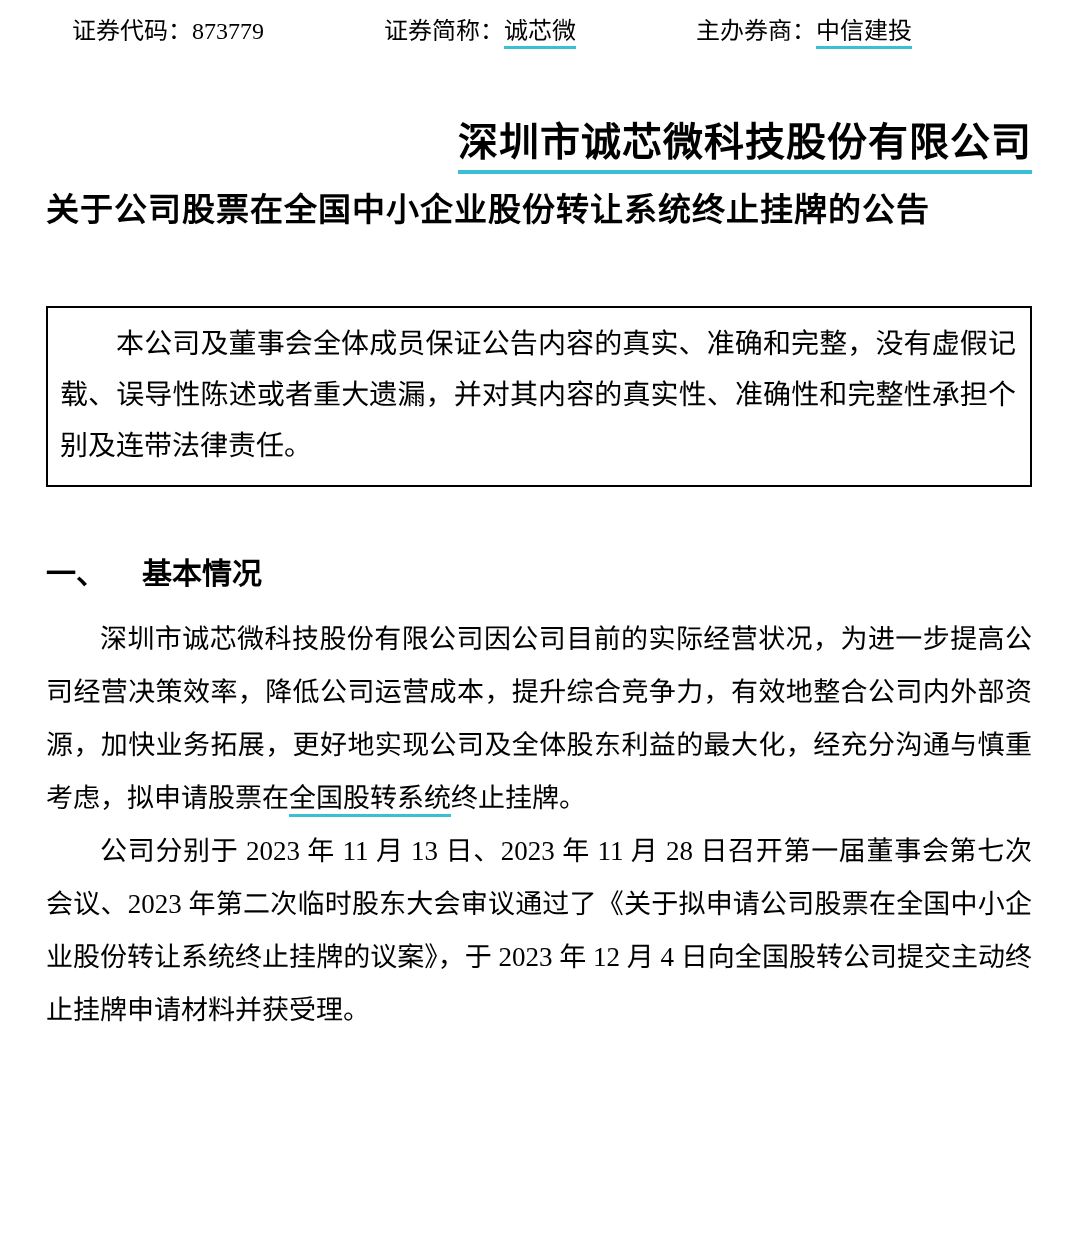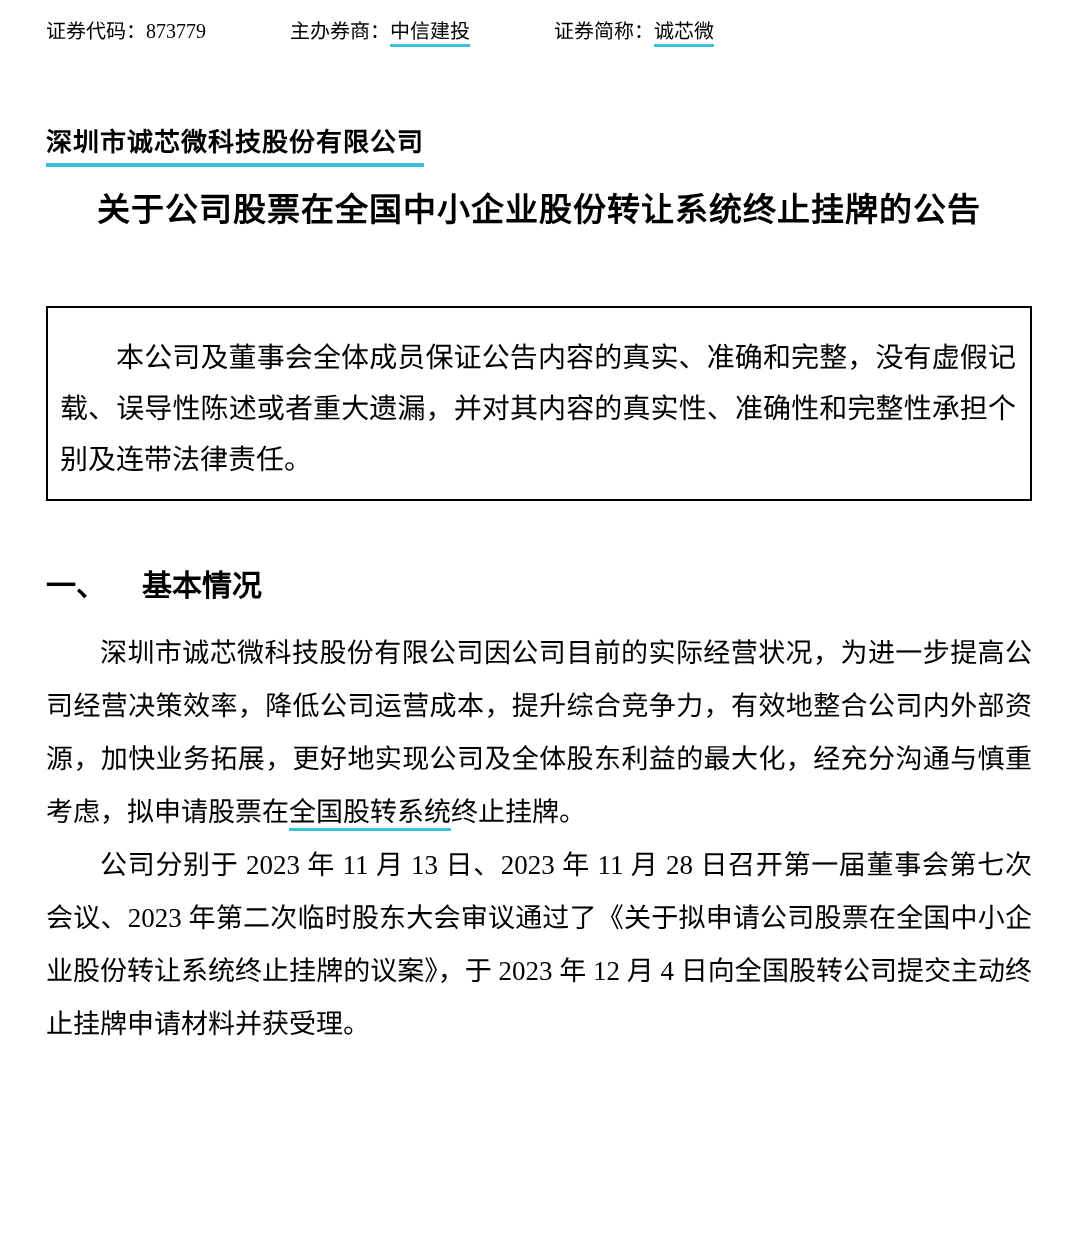--- a/index.html
+++ b/index.html
@@ -12,73 +12,74 @@
     color: var(--ink);
     font-family: "Liberation Serif", "DejaVu Serif", serif;
     padding: 14px 48px 0 46px;
     overflow: hidden;
   }
 
   
   .doc-header {
     display: flex;
     flex-wrap: nowrap;
-    gap: 84px;
-    font-size: 20px;
+    gap: 120px;
+    font-size: 24px;
     line-height: 34px;
     white-space: nowrap;
+    margin-left: 26px;
   }
   .hdr-item { display: inline-block; }
   .u-accent {
     border-bottom: 3px solid var(--accent);
     padding-bottom: 2px;
   }
 
   
   .doc-title {
     margin: 74px 0 0 0;
-    text-align: left;
+    text-align: right;
     font-family: "Liberation Sans", "DejaVu Sans", sans-serif;
     font-weight: 700;
-    font-size: 26px;
+    font-size: 40px;
     line-height: 40px;
     letter-spacing: 1px;
   }
   .title-underline {
     border-bottom: 4px solid var(--accent);
     padding-bottom: 6px;
   }
   .doc-subtitle {
     margin: 28px 0 0 0;
-    text-align: center;
+    text-align: left;
     font-family: "Liberation Sans", "DejaVu Sans", sans-serif;
     font-weight: 700;
     font-size: 33px;
     line-height: 40px;
     letter-spacing: 1px;
   }
 
   
   .disclaimer-box {
     margin-top: 76px;
     border: 2px solid #000;
-    padding: 24px 14px 14px 12px;
+    padding: 10px 14px 14px 12px;
   }
   .disclaimer-box p {
     margin: 0;
     font-size: 28px;
     line-height: 51px;
     text-indent: 2em;
     text-align: justify;
   }
 
   
   .section-heading {
     margin-top: 70px;
-    font-family: Liberation Mono, monospace;
+    font-family: Liberation Sans, sans-serif;
     font-weight: 700;
     font-size: 30px;
     line-height: 34px;
   }
   .section-number { display: inline-block; margin-right: 36px; }
 
   
   .doc-body { margin-top: 22px; }
   .doc-body p {
     margin: 0;
@@ -93,24 +94,24 @@
   }
 </style>
 </head>
 <body>
 
 <div class="doc-header">
   <div class="hdr-item">
     <span>证券代码：</span><span>873779</span>
   </div>
   <div class="hdr-item">
-    <span>主办券商：</span><span class="u-accent">中信建投</span>
+    <span>证券简称：</span><span class="u-accent">诚芯微</span>
   </div>
   <div class="hdr-item">
-    <span>证券简称：</span><span class="u-accent">诚芯微</span>
+    <span>主办券商：</span><span class="u-accent">中信建投</span>
   </div>
 </div>
 
 <h1 class="doc-title">
   <span class="title-underline">深圳市诚芯微科技股份有限公司</span>
 </h1>
 
 <h2 class="doc-subtitle">关于公司股票在全国中小企业股份转让系统终止挂牌的公告</h2>
 
 <div class="disclaimer-box">

